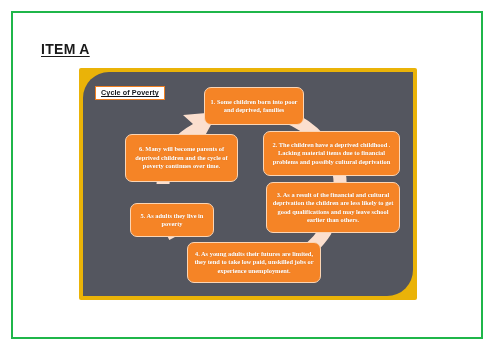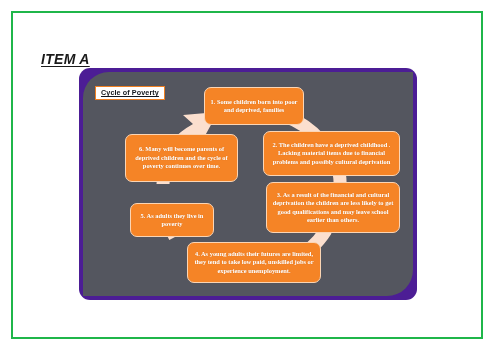--- a/index.html
+++ b/index.html
@@ -30,40 +30,39 @@
     height: 328px;
     border: 2px solid #1fb64a;
     box-sizing: border-box;
     background: transparent;
   }
 
   
   #item-heading {
     position: absolute;
     left: 41px;
-    top: 51px;
+    top: 41px;
     font-size: 14px;
     font-weight: bold;
     color: #1a1a1a;
     letter-spacing: 0.3px;
     text-decoration: underline;
     text-underline-offset: 2px;
     font-family: "Liberation Sans", sans-serif;
-    font-style: italic;
   }
 
   
   #diagram-frame {
     position: absolute;
     left: 79px;
     top: 68px;
     width: 338px;
     height: 232px;
-    background: #4c1d95;
-    border-radius: 11px;
+    background: #eab308;
+    border-radius: 2px;
   }
   #diagram-panel {
     position: absolute;
     left: 4px;
     top: 4px;
     width: 330px;
     height: 224px;
     background: #54565f;
     border-top-left-radius: 26px;
     border-bottom-right-radius: 26px;

